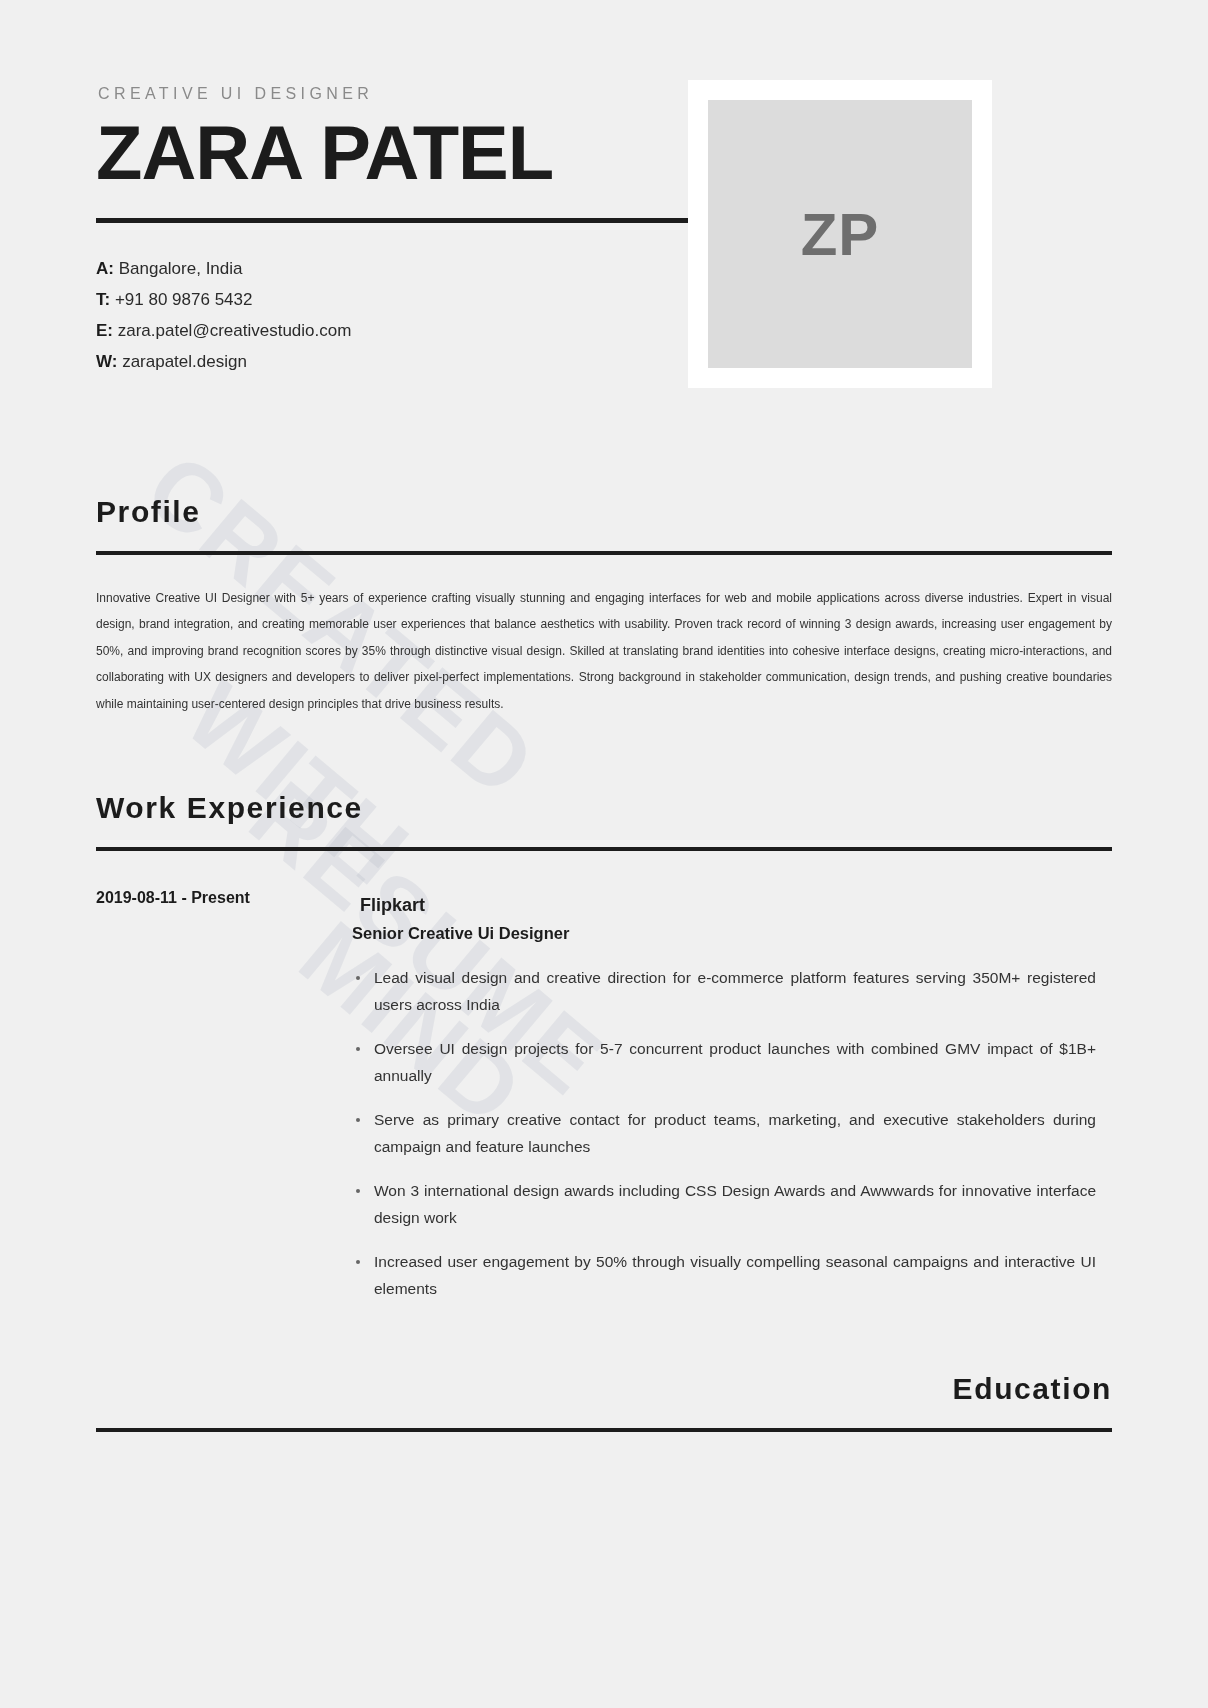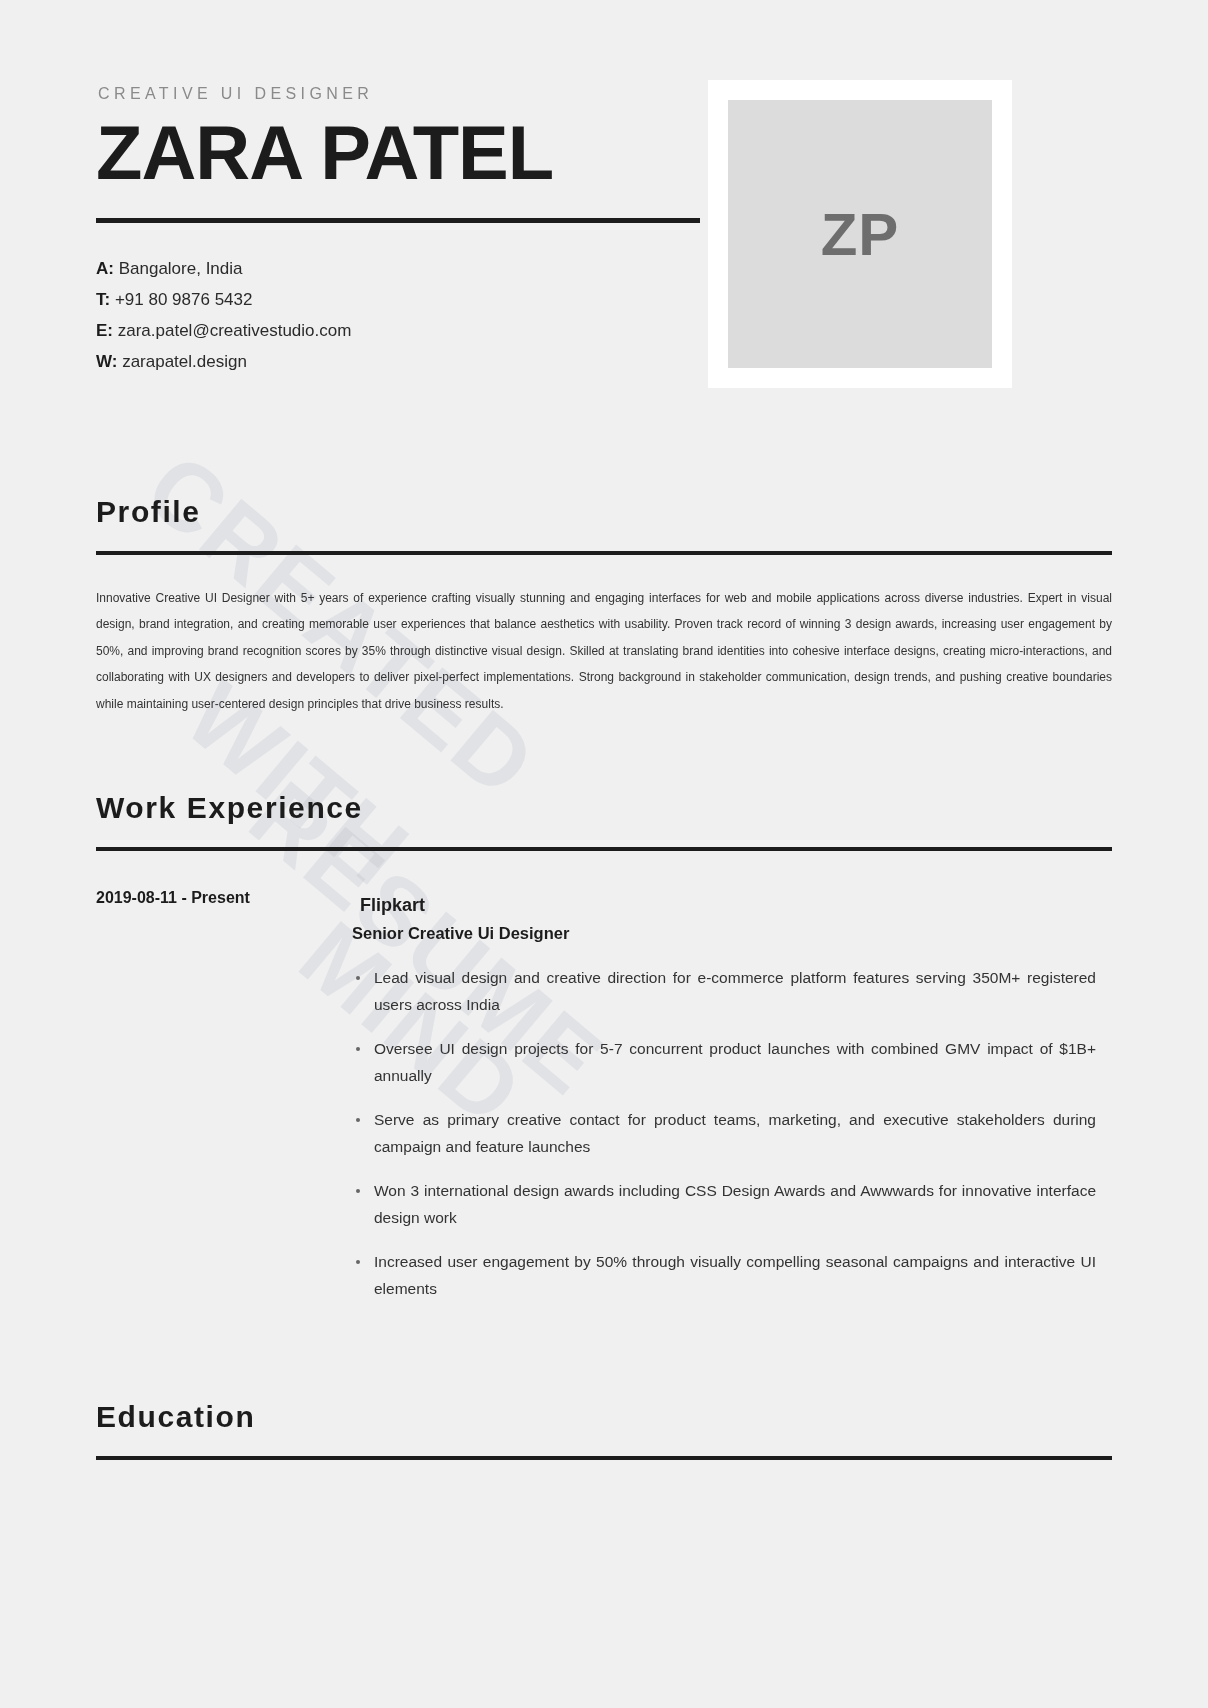--- a/index.html
+++ b/index.html
@@ -92,21 +92,21 @@
   }
   .contact-key {
     font-weight: 700;
     color: #1c1c1c;
   }
   .contact-val { font-weight: 400; }
 
   
   .photo-frame {
     position: absolute;
-    left: 708px;
+    left: 688px;
     top: 80px;
     width: 304px;
     height: 308px;
     background: #ffffff;
     box-sizing: border-box;
     padding: 20px;
     z-index: 10;
   }
   .photo-inner {
     width: 100%;
@@ -193,21 +193,21 @@
     content: "";
     position: absolute;
     left: 4px;
     top: 11px;
     width: 4px;
     height: 4px;
     background: #666666;
     border-radius: 50%;
   }
 
-  #education-section { margin-top: 98px; }
+  #education-section { margin-top: 70px; text-align: right; }
 </style>
 </head>
 <body>
 
 <div class="page">
 
   <div class="watermark">
     <div class="wm-text wm1">CREATED</div>
     <div class="wm-text wm2">WITH</div>
     <div class="wm-text wm3">RESUME</div>

